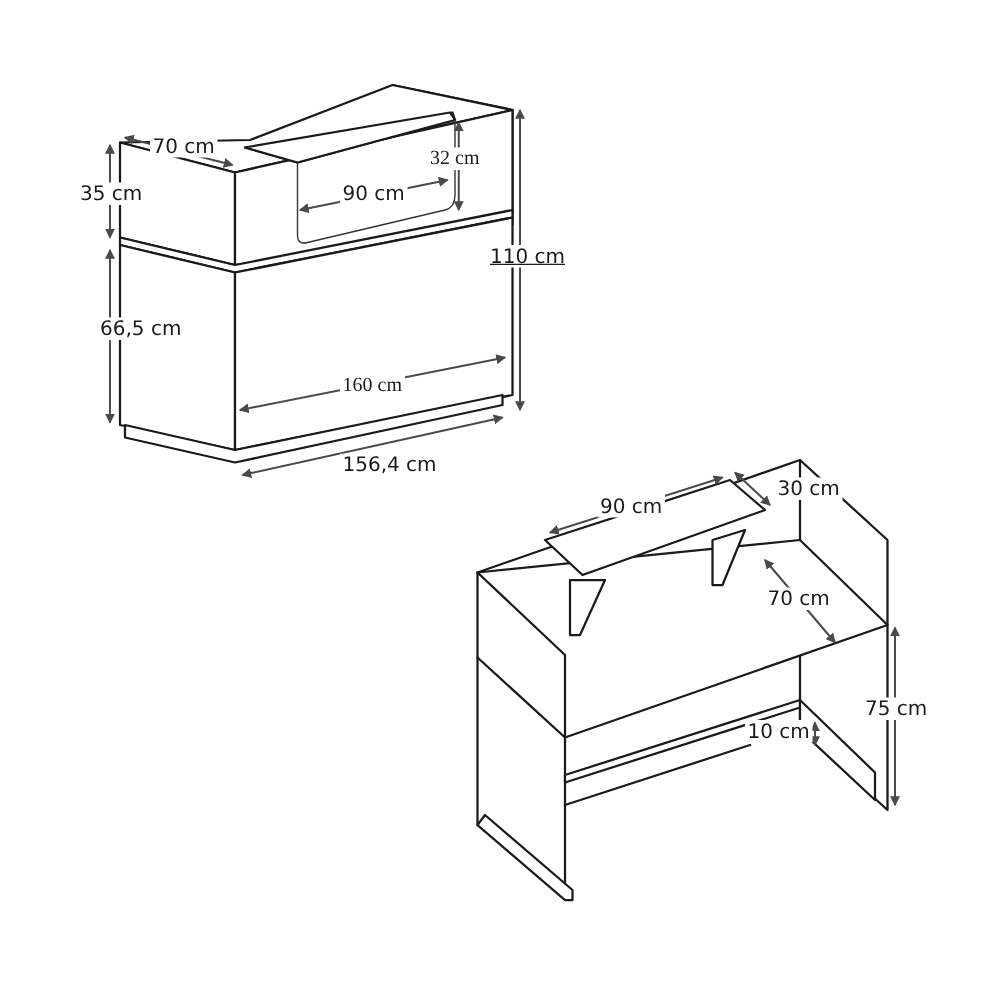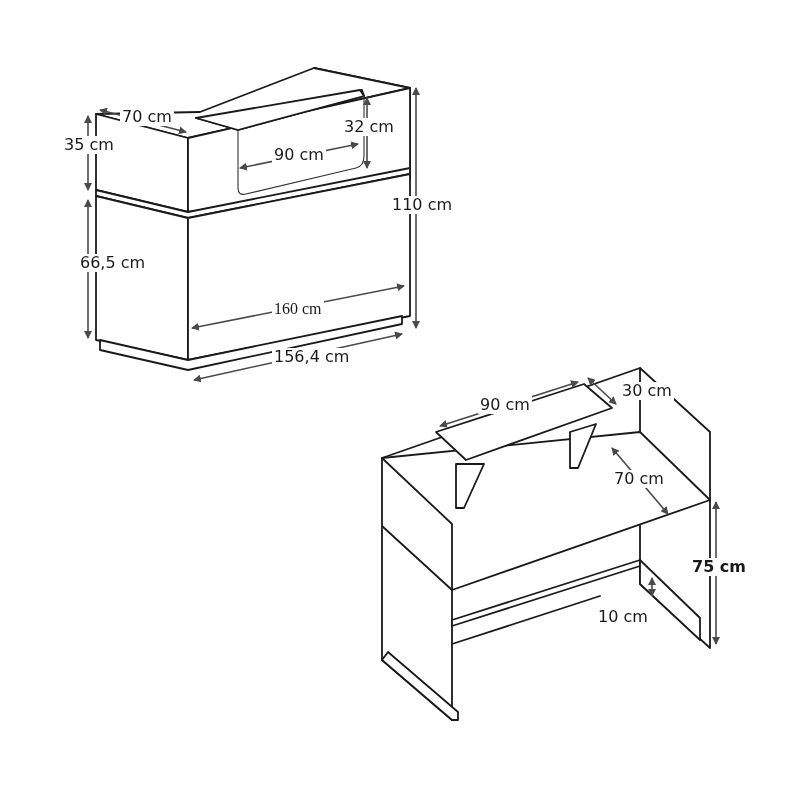--- a/index.html
+++ b/index.html
@@ -82,25 +82,25 @@
   <g>
     <line class="dim" x1="440" y1="426" x2="578" y2="382" marker-start="url(#ah)" marker-end="url(#ah)"></line>
     <line class="dim" x1="588" y1="378" x2="616" y2="404" marker-start="url(#ah)" marker-end="url(#ah)"></line>
     <line class="dim" x1="612" y1="448" x2="668" y2="514" marker-start="url(#ah)" marker-end="url(#ah)"></line>
     <line class="dim" x1="716" y1="502" x2="716" y2="644" marker-start="url(#ah)" marker-end="url(#ah)"></line>
     <line class="dim" x1="652" y1="578" x2="652" y2="596" marker-start="url(#ah)" marker-end="url(#ah)"></line>
   </g>
 </svg>
 
 <div class="lbl" style="left:120px;top:108px;">70 cm</div>
-<div class="lbl" style="left:62px;top:136px;">35 cm</div>
+<div class="lbl" style="left:62px;top:146px;">35 cm</div>
 <div class="lbl" style="left:78px;top:254px;">66,5 cm</div>
 <div class="lbl" style="left:272px;top:146px;">90 cm</div>
-<div class="lbl" style="left:342px;top:118px;">32 cm</div>
-<div class="lbl" style="left:390px;top:196px;">110 cm</div>
+<div class="lbl" style="left:342px;top:118px;font-family:Liberation Serif, serif;">32 cm</div>
+<div class="lbl" style="left:390px;top:196px;text-decoration:underline;">110 cm</div>
 <div class="lbl" style="left:272px;top:300px;font-family:Liberation Serif, serif;">160 cm</div>
-<div class="lbl" style="left:272px;top:348px;text-align:center;">156,4 cm</div>
+<div class="lbl" style="left:272px;top:363px;text-align:center;">156,4 cm</div>
 
 <div class="lbl" style="left:478px;top:396px;">90 cm</div>
 <div class="lbl" style="left:620px;top:382px;">30 cm</div>
 <div class="lbl" style="left:612px;top:470px;">70 cm</div>
-<div class="lbl" style="left:690px;top:558px;font-weight:bold;">75 cm</div>
-<div class="lbl" style="left:596px;top:608px;">10 cm</div>
+<div class="lbl" style="left:690px;top:558px;">75 cm</div>
+<div class="lbl" style="left:596px;top:576px;">10 cm</div>
 
 </body></html>

